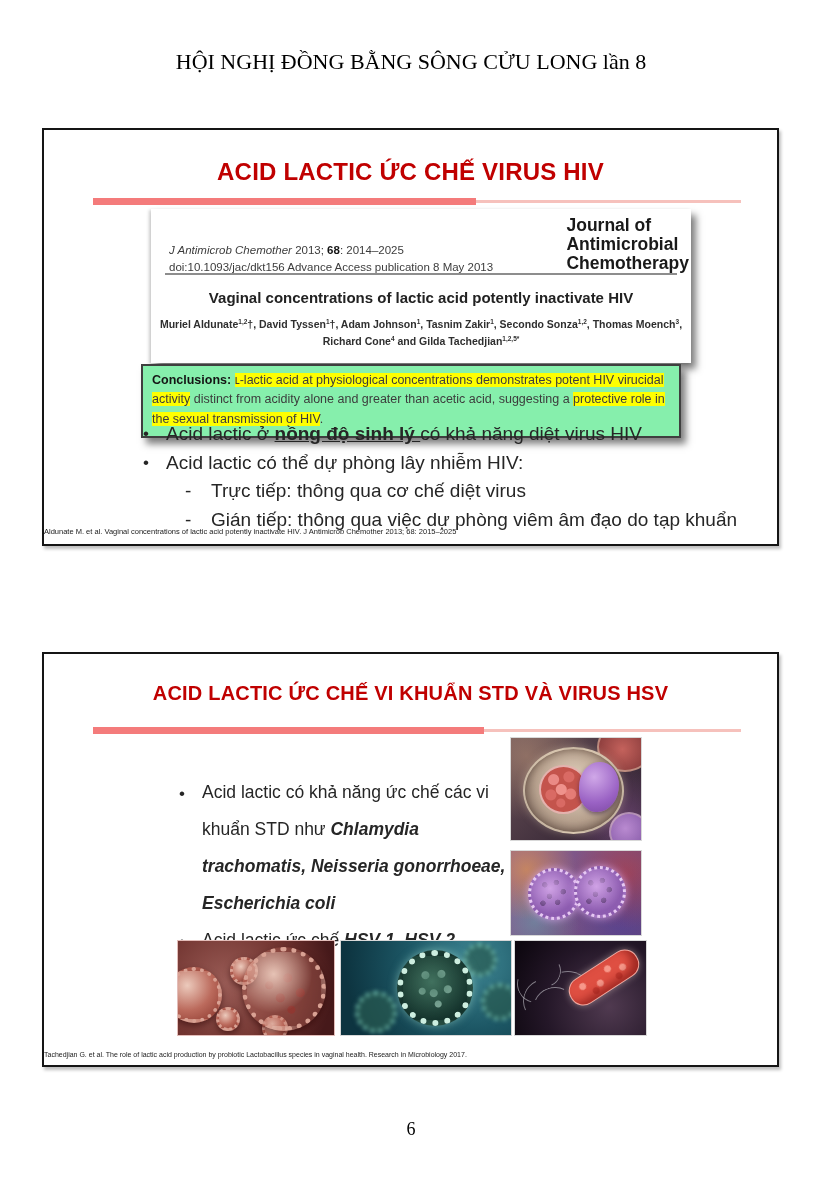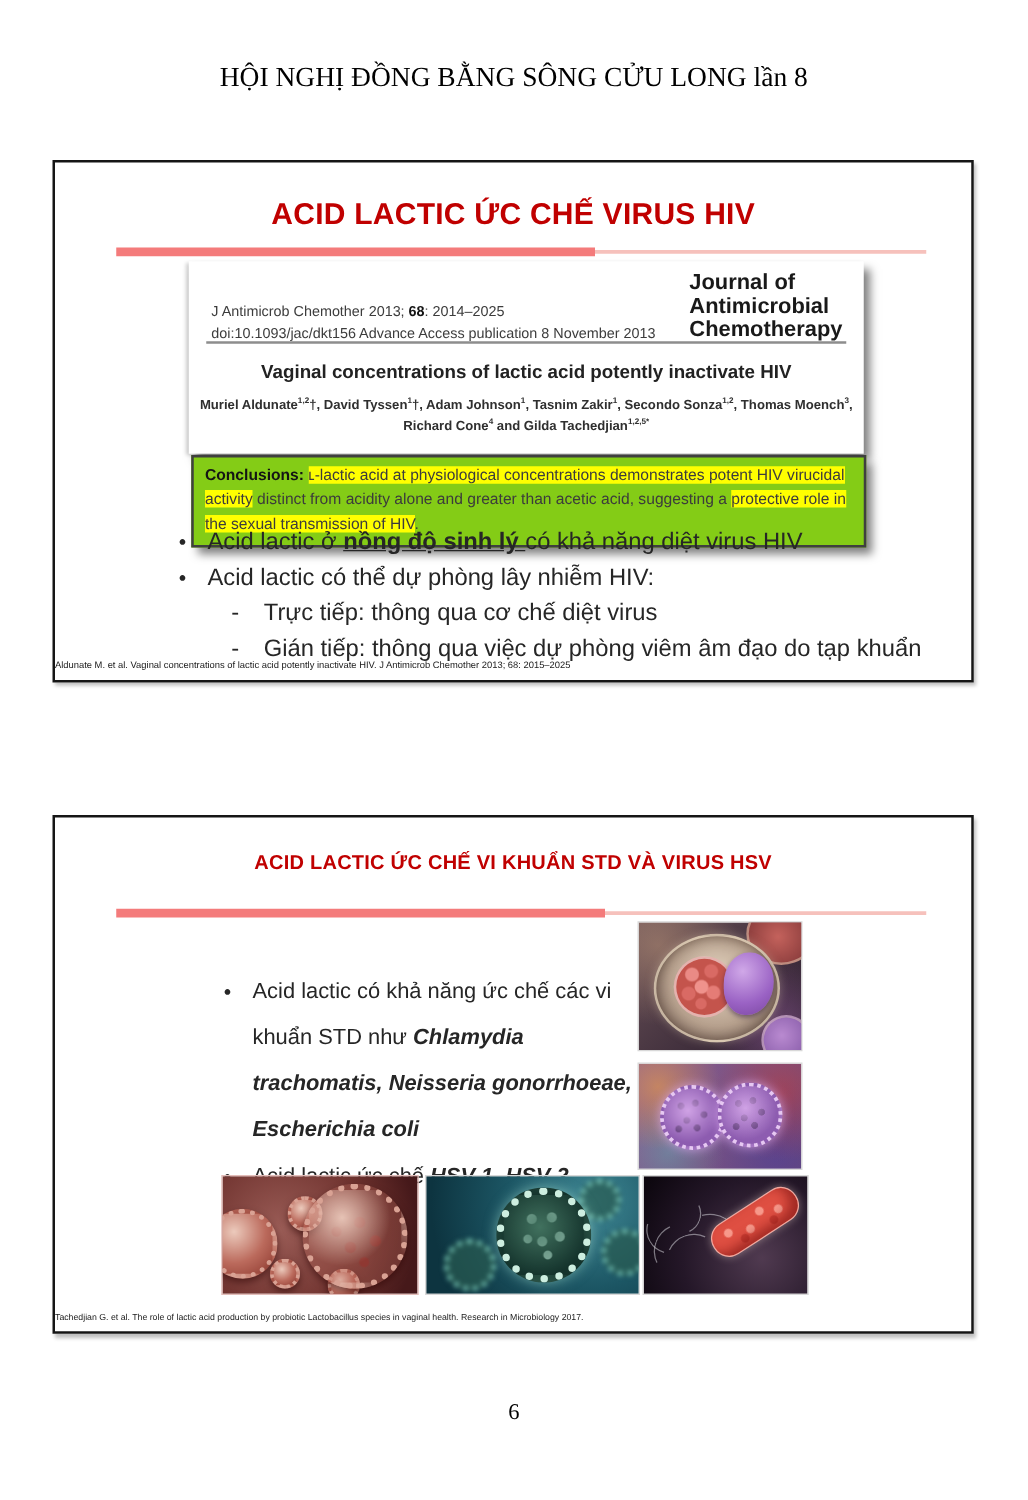--- a/index.html
+++ b/index.html
@@ -12,49 +12,49 @@
   .doc-header .h2{font-size:21px;line-height:26px;}
 
   
   .slide{position:absolute;left:42px;width:737px;background:#fff;border:2px solid #151515;
     box-shadow:2px 3px 3px rgba(0,0,0,.25);box-sizing:border-box;}
   .slide1{top:128px;height:418px;}
   .slide2{top:652px;height:415px;}
   .slide-title{position:absolute;top:16px;left:0;width:100%;text-align:center;
     font-weight:bold;color:#c00000;letter-spacing:.2px;margin-top:12px;}
   .slide1 .slide-title{font-size:24px;}
-  .slide2 .slide-title{font-size:16px;}
+  .slide2 .slide-title{font-size:20px;}
   .title-bar{position:absolute;left:49px;width:650px;height:8px;}
   .slide1 .title-bar{top:68px;}
   .slide2 .title-bar{top:73px;}
   .title-bar .seg-main{position:absolute;left:0;top:0;height:7px;background:#f47b7b;}
   .slide1 .seg-main{width:383px;}
   .slide2 .seg-main{width:391px;}
   .title-bar .seg-light{position:absolute;top:2px;height:3px;background:#f6c1bc;}
   .slide1 .seg-light{left:383px;width:265px;}
   .slide2 .seg-light{left:391px;width:257px;}
 
   
   .journal-card{position:absolute;left:107px;top:79px;width:540px;height:154px;background:#fff;
     box-shadow:5px 6px 7px rgba(0,0,0,.5),-2px 1px 3px rgba(0,0,0,.18);}
   .jc-citation{position:absolute;left:18px;top:33px;font-size:11.5px;line-height:1.5;color:#3c3c3c;}
-  .jc-logo{position:absolute;right:17px;top:7px;font-weight:bold;font-size:17.5px;line-height:1.08;color:#191919;}
+  .jc-logo{position:absolute;right:2px;top:7px;font-weight:bold;font-size:17.5px;line-height:1.08;color:#191919;}
   .jc-rule{position:absolute;left:14px;right:14px;top:64px;height:2px;background:#8d8d8d;}
   .jc-article-title{position:absolute;left:0;top:80px;width:100%;text-align:center;
     font-weight:bold;font-size:15px;color:#222;}
   .jc-authors{position:absolute;left:0;top:107px;width:100%;text-align:center;
     font-weight:bold;font-size:10.5px;line-height:1.6;color:#2f2f2f;}
 
   
-  .conclusions-card{position:absolute;left:109px;top:234px;width:540px;box-sizing:border-box;
-    background:#84cc16;border:2px solid #3f3f3f;box-shadow:5px 6px 7px rgba(0,0,0,.5);
+  .conclusions-card{position:absolute;left:97px;top:234px;width:540px;box-sizing:border-box;
+    background:#86efac;border:2px solid #3f3f3f;box-shadow:5px 6px 7px rgba(0,0,0,.5);
     padding:5px 9px 7px;font-size:12.5px;line-height:1.55;color:#3c3c3c;}
 
   
-  .i{}
+  .i{font-style:italic;}
   .b{font-weight:bold;color:#141414;}
   .sup{font-size:.62em;vertical-align:super;line-height:0;}
   .hl{background:#ffff00;}
   .bi{font-weight:bold;font-style:italic;}
   .biu{font-weight:bold;text-decoration:underline;}
 
   
   .s1-bullets{position:absolute;left:95px;top:290px;width:600px;font-size:19px;line-height:28.5px;color:#262626;}
   .brow{position:relative;padding-left:27px;}
   .brow .mk{position:absolute;left:4px;top:0;font-size:17px;}
@@ -184,21 +184,21 @@
   <div class="slide slide1">
     <div class="slide-title">ACID LACTIC ỨC CHẾ VIRUS HIV</div>
     <div class="title-bar">
       <div class="seg-main"></div>
       <div class="seg-light"></div>
     </div>
 
     <div class="journal-card">
       <div class="jc-citation">
         <div><span class="i">J Antimicrob Chemother</span><span> 2013; </span><span class="b">68</span><span>: 2014–2025</span></div>
-        <div>doi:10.1093/jac/dkt156 Advance Access publication 8 November 2013</div>
+        <div>doi:10.1093/jac/dkt156 Advance Access publication 8 May 2013</div>
       </div>
       <div class="jc-logo">
         <div>Journal of</div>
         <div>Antimicrobial</div>
         <div>Chemotherapy</div>
       </div>
       <div class="jc-rule"></div>
       <div class="jc-article-title">Vaginal concentrations of lactic acid potently inactivate HIV</div>
       <div class="jc-authors">
         <div><span>Muriel Aldunate</span><span class="sup">1,2</span><span>†, David Tyssen</span><span class="sup">1</span><span>†, Adam Johnson</span><span class="sup">1</span><span>, Tasnim Zakir</span><span class="sup">1</span><span>, Secondo Sonza</span><span class="sup">1,2</span><span>, Thomas Moench</span><span class="sup">3</span><span>,</span></div>

